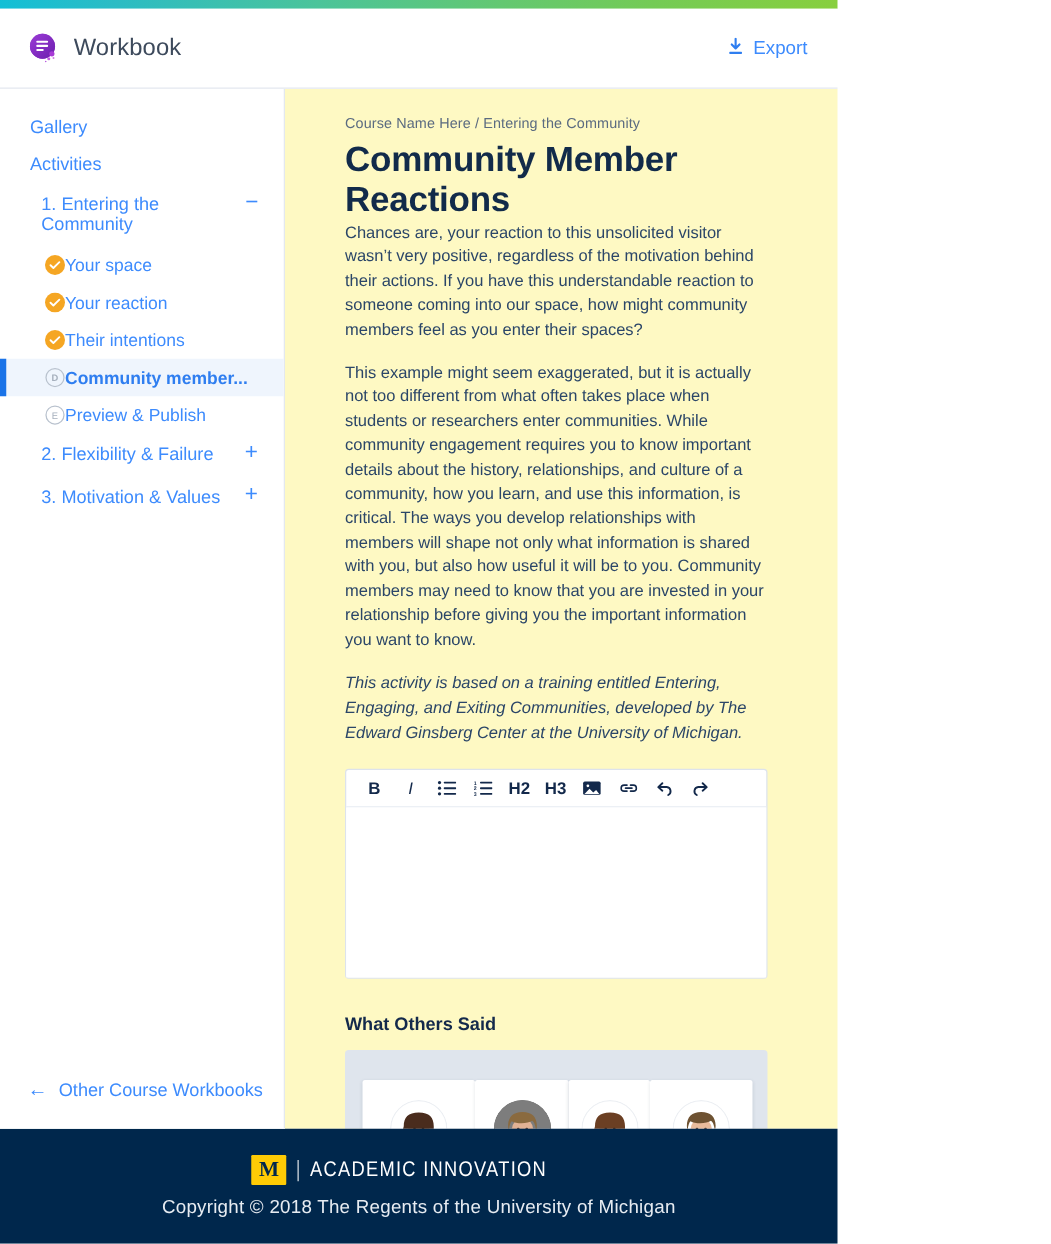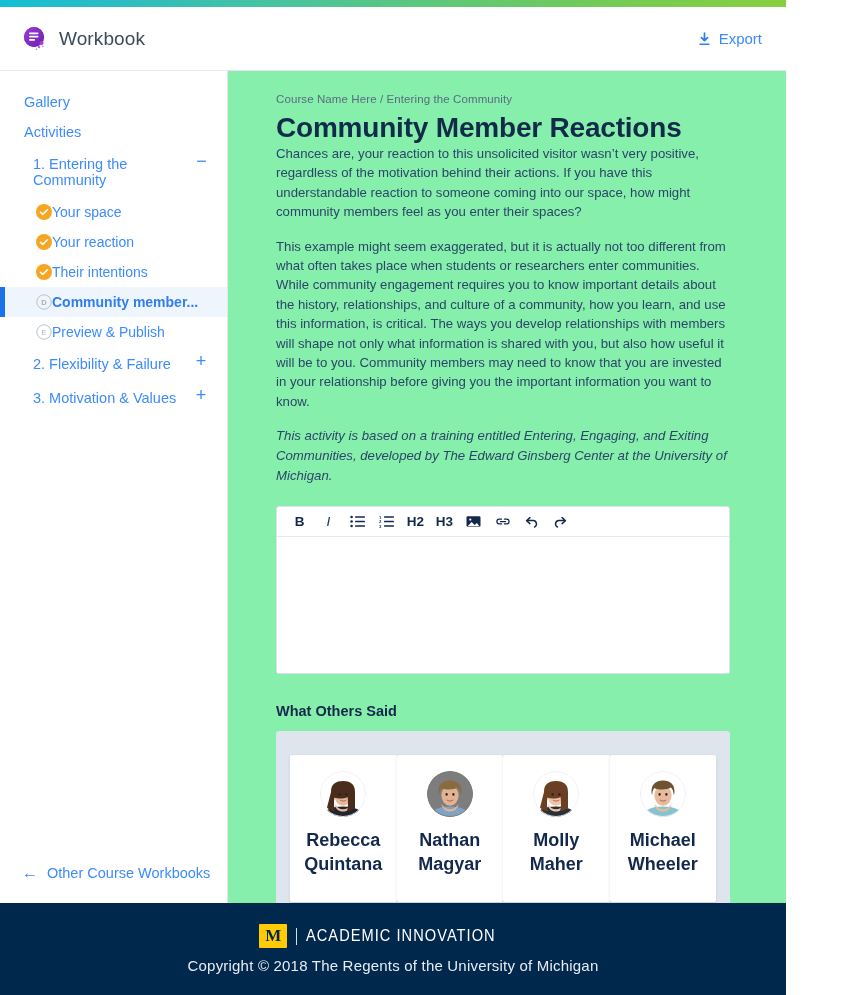--- a/index.html
+++ b/index.html
@@ -2,21 +2,21 @@
 <html><head>
 <meta charset="utf-8">
 <style>
   * { box-sizing: border-box; margin: 0; padding: 0; }
   html, body {
     width: 841px; height: 995px;
     font-family: "Liberation Sans", sans-serif;
     background: #ffffff;
     overflow: hidden;
   }
-  .page { width: 786px; height: 995px; position: relative; display: flex; flex-direction: column; }
+  .page { width: 670px; height: 995px; position: relative; display: flex; flex-direction: column; }
 
   
   .gradient-bar {
     height: 7px; width: 100%;
     background: linear-gradient(90deg, #13bfd6 0%, #2cbcc4 14%, #4bc49a 38%, #63c871 60%, #74cb55 78%, #88cf3e 100%);
     flex: 0 0 7px;
   }
 
   
   .header {
@@ -28,21 +28,21 @@
     position: relative;
     z-index: 5;
   }
   .brand { display: flex; align-items: center; gap: 11px; }
   .brand-logo { width: 26px; height: 26px; position: relative; }
   .brand-title {
     font-size: 19px; color: #3d4a5c; letter-spacing: .1px;
   }
   .header-right { margin-left: auto; display: flex; align-items: center; }
   .export-btn {
-    display: flex; align-items: center; gap: 8px;
+    display: flex; gap: 8px;
     color: #3d8bfd; font-size: 15px; cursor: pointer;
   }
   .export-icon { width: 13px; height: 14px; display: block; }
 
   
   .body-split { display: flex; flex: 1 1 auto; min-height: 0; }
 
   
   .sidebar {
     width: 228px; flex: 0 0 228px;
@@ -83,21 +83,21 @@
   .sidebar-spacer { flex: 1 1 auto; }
   .sidebar-bottom {
     padding: 10px 0 22px 22px;
     display: flex; align-items: center; gap: 9px;
     font-size: 14.5px; color: #3d8bfd; cursor: pointer;
   }
   .back-arrow { font-size: 16px; line-height: 1; }
 
   
   .main {
-    flex: 1 1 auto; background: #86efac;
+    flex: 1 1 auto; background: #fef9c3;
     padding: 22px 56px 0 48px;
     overflow: hidden;
   }
   .breadcrumb { font-size: 11.5px; color: #5b6b80; margin-bottom: 7px; letter-spacing: .1px;}
   .page-title {
     font-size: 28px; color: #122b4a; font-weight: bold; letter-spacing: -.2px;
   }
   .para {
     font-size: 13.2px; line-height: 1.47; color: #2b4668;
     margin-bottom: 15px;

